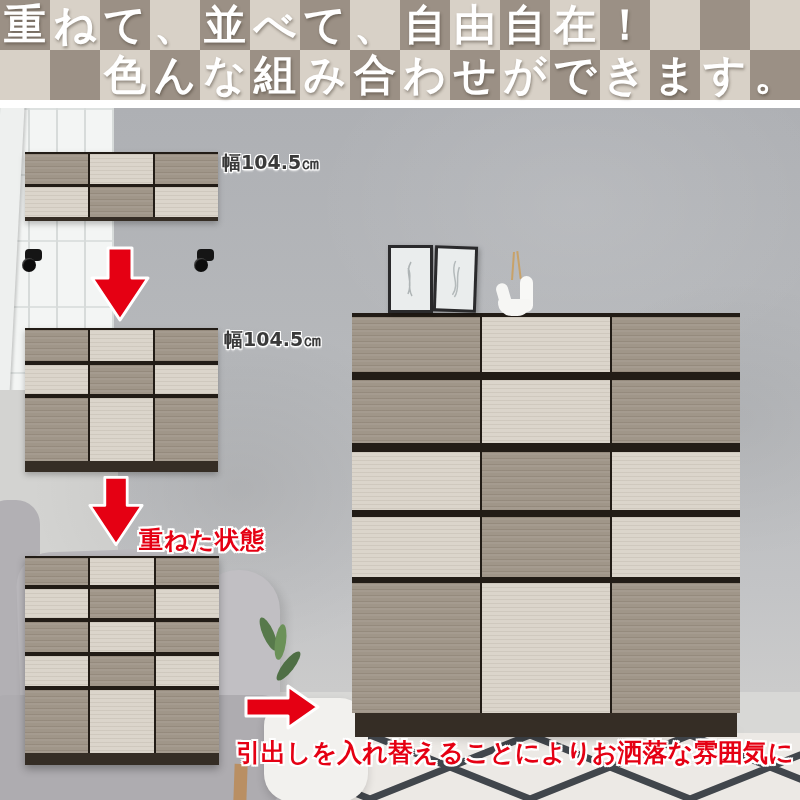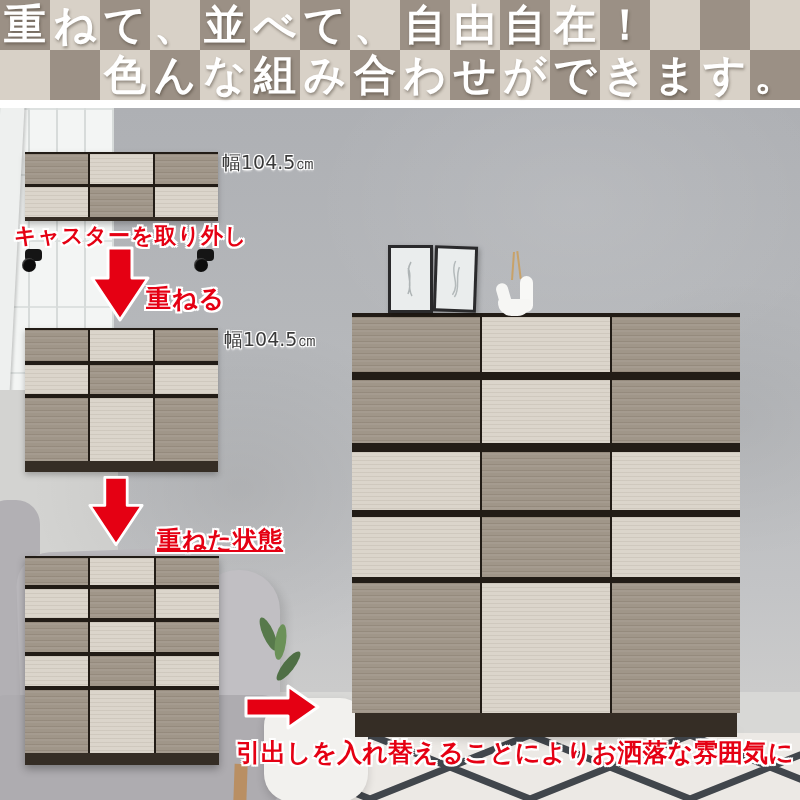--- a/index.html
+++ b/index.html
@@ -58,21 +58,21 @@
   
   .pframe{position:absolute;background:#2a2a2c;padding:3px;box-shadow:2px 2px 5px rgba(0,0,0,.25);}
   .pframe .inner{width:100%;height:100%;background:#eaeded;}
   .vase{position:absolute;left:497px;top:168px;width:38px;height:40px;}
   .vase .arm-l{position:absolute;left:1px;top:7px;width:12px;height:26px;background:#f6f6f4;border-radius:6px;transform:rotate(-16deg);}
   .vase .arm-r{position:absolute;right:2px;top:0;width:13px;height:36px;background:#f8f8f6;border-radius:7px;}
   .vase .bowl{position:absolute;left:1px;bottom:0;width:33px;height:17px;background:#f6f6f4;border-radius:4px 4px 16px 16px;}
   .stick{position:absolute;width:2px;height:28px;background:#c8a269;}
 
   
-  .label{position:absolute;color:#3a3a3a;font-size:19px;font-weight:400;line-height:27px;white-space:nowrap;
+  .label{position:absolute;color:#3a3a3a;font-size:19px;font-weight:700;line-height:27px;white-space:nowrap;
          text-shadow:-1px -1px 0 #fff,1px -1px 0 #fff,-1px 1px 0 #fff,1px 1px 0 #fff,0 2px 2px rgba(255,255,255,.9);}
   .redtext{position:absolute;color:#e50013;font-weight:700;white-space:nowrap;letter-spacing:1px;
          text-shadow:-2px -2px 0 #fff,2px -2px 0 #fff,-2px 2px 0 #fff,2px 2px 0 #fff,-2px 0 0 #fff,2px 0 0 #fff,0 -2px 0 #fff,0 2px 0 #fff;}
   .arrow{position:absolute;}
   .caster{position:absolute;width:24px;height:26px;}
   .caster .bracket{position:absolute;left:3px;top:0;width:17px;height:12px;background:#15151
 5;background:#151515;border-radius:4px;}
   .caster .wheel{position:absolute;left:0;top:9px;width:14px;height:14px;background:#0d0d0d;border-radius:50%;box-shadow:1px 1px 1px rgba(255,255,255,.25) inset;}
 </style>
 </head>
@@ -269,35 +269,33 @@
         <div class="cell taupe"></div>
         <div class="cell beige"></div>
       </div>
       <div class="f-base" style="height: 4px;"></div>
     </div>
 
   <div class="label" style="left:222px;top:149px;">
     <div>幅104.5㎝</div>
   </div>
 
-  <div class="redtext" style="left:14px;top:221px;font-size:22px;">キャスターを取り外し</div>
 
   <div class="caster" style="left:22px;top:249px;">
     <div class="bracket"></div>
     <div class="wheel"></div>
   </div>
   <div class="caster" style="left:194px;top:249px;">
     <div class="bracket"></div>
     <div class="wheel"></div>
   </div>
 
   <svg class="arrow" style="left:90px;top:246px;" width="60" height="78" viewBox="0 0 60 78">
     <path d="M18 2 H42 V32 H58 L30 74 L2 32 H18 Z" fill="#e50013" stroke="#fff" stroke-width="3" stroke-linejoin="round"></path>
   </svg>
-  <div class="redtext" style="left:146px;top:282px;font-size:25px;">重ねる</div>
 
   <div class="furniture" style="left:25px;top:328px;width:193px;box-shadow:0 3px 6px rgba(0,0,0,.25);">
       <div class="f-edge" style="height: 2px;"></div>
       <div class="f-row" style="height: 31px;">
         <div class="cell taupe"></div>
         <div class="cell beige"></div>
         <div class="cell taupe"></div>
       </div>
       <div class="f-edge" style="height: 4px;"></div>
       <div class="f-row" style="height: 29px;">
@@ -314,21 +312,21 @@
       <div class="f-base" style="height: 11px;"></div>
     </div>
 
   <div class="label" style="left:224px;top:326px;">
     <div>幅104.5㎝</div>
   </div>
 
   <svg class="arrow" style="left:88px;top:474px;" width="56" height="76" viewBox="0 0 60 78">
     <path d="M18 2 H42 V32 H58 L30 74 L2 32 H18 Z" fill="#e50013" stroke="#fff" stroke-width="3" stroke-linejoin="round"></path>
   </svg>
-  <div class="redtext" style="left:157px;top:524px;font-size:24px;text-decoration:underline;">重ねた状態</div>
+  <div class="redtext" style="left:139px;top:524px;font-size:24px;">重ねた状態</div>
 
   <div class="furniture" style="left:25px;top:556px;width:194px;box-shadow:0 4px 8px rgba(0,0,0,.3);">
       <div class="f-edge" style="height: 2px;"></div>
       <div class="f-row" style="height: 27px;">
         <div class="cell taupe"></div>
         <div class="cell beige"></div>
         <div class="cell taupe"></div>
       </div>
       <div class="f-edge" style="height: 4px;"></div>
       <div class="f-row" style="height: 29px;">

